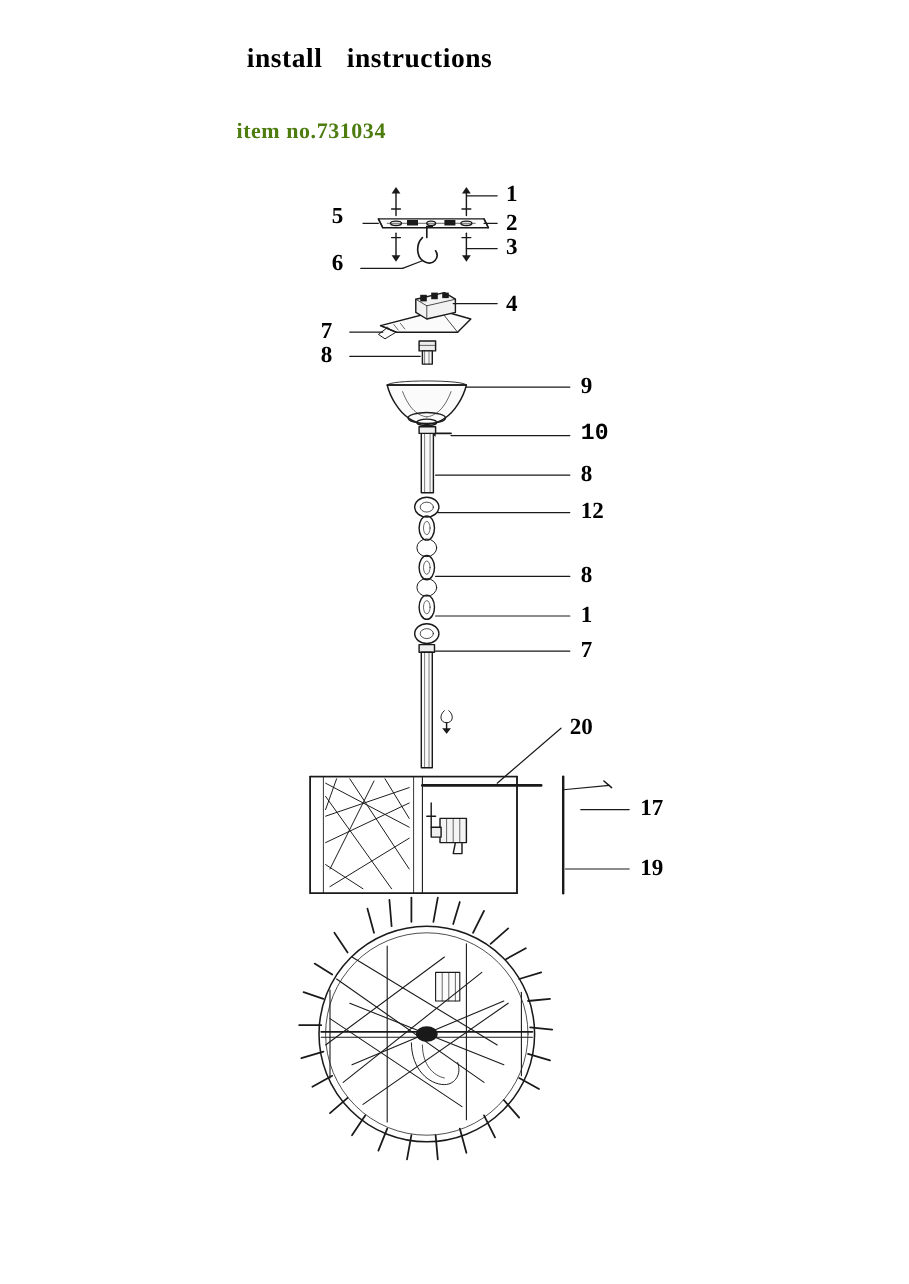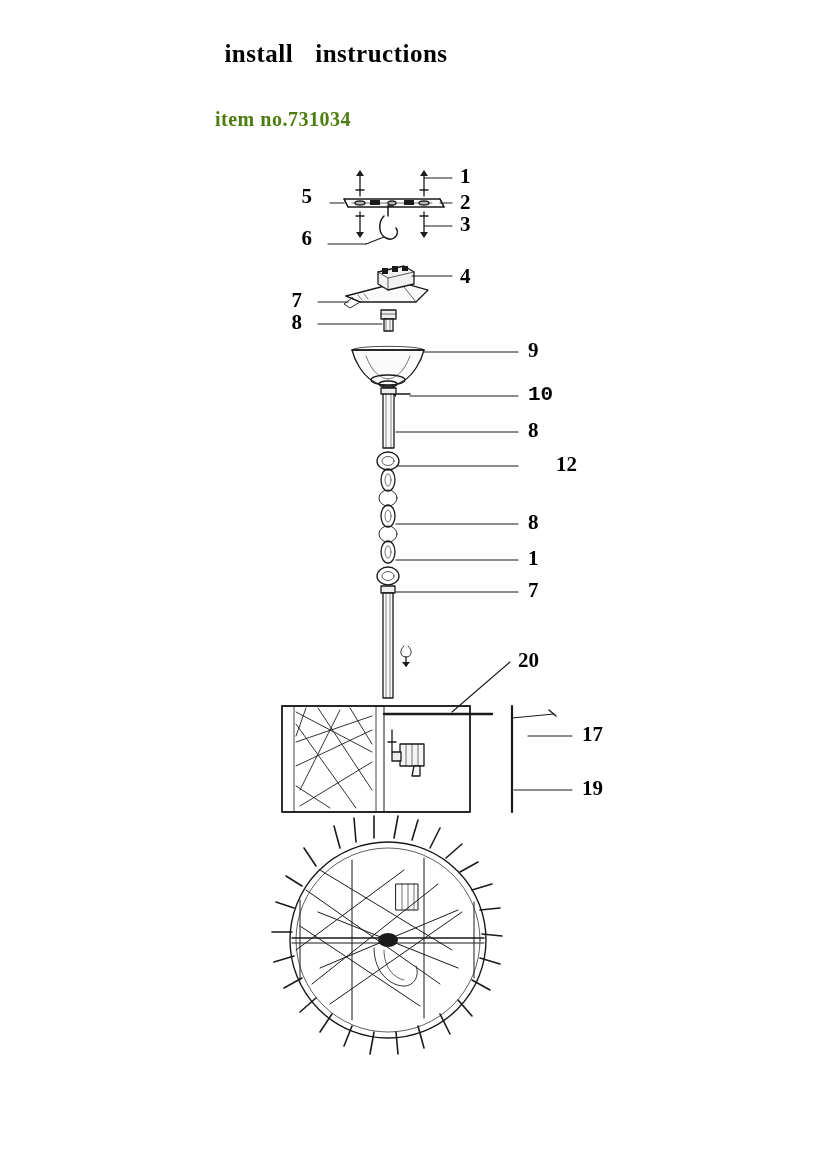--- a/index.html
+++ b/index.html
@@ -346,21 +346,21 @@
     <div class="callout left" style="left:278px; top:312px; width:24px;">8</div>
 
     <div class="callout right" style="left:460px; top:166px;">1</div>
     <div class="callout right" style="left:460px; top:192px;">2</div>
     <div class="callout right" style="left:460px; top:214px;">3</div>
     <div class="callout right" style="left:460px; top:266px;">4</div>
 
     <div class="callout right" style="left:528px; top:340px;">9</div>
     <div class="callout right" style="left:528px; top:384px;font-family:Liberation Mono, monospace;">10</div>
     <div class="callout right" style="left:528px; top:420px;">8</div>
-    <div class="callout right" style="left:528px; top:454px;margin-left:28px;">12</div>
+    <div class="callout right" style="left:528px; top:454px;">12</div>
     <div class="callout right" style="left:528px; top:512px;">8</div>
     <div class="callout right" style="left:528px; top:548px;">1</div>
     <div class="callout right" style="left:528px; top:580px;">7</div>
     <div class="callout right" style="left:518px; top:650px;">20</div>
     <div class="callout right" style="left:582px; top:724px;text-align:center;">17</div>
     <div class="callout right" style="left:582px; top:778px;">19</div>
   </div>
 
 </div>
 

